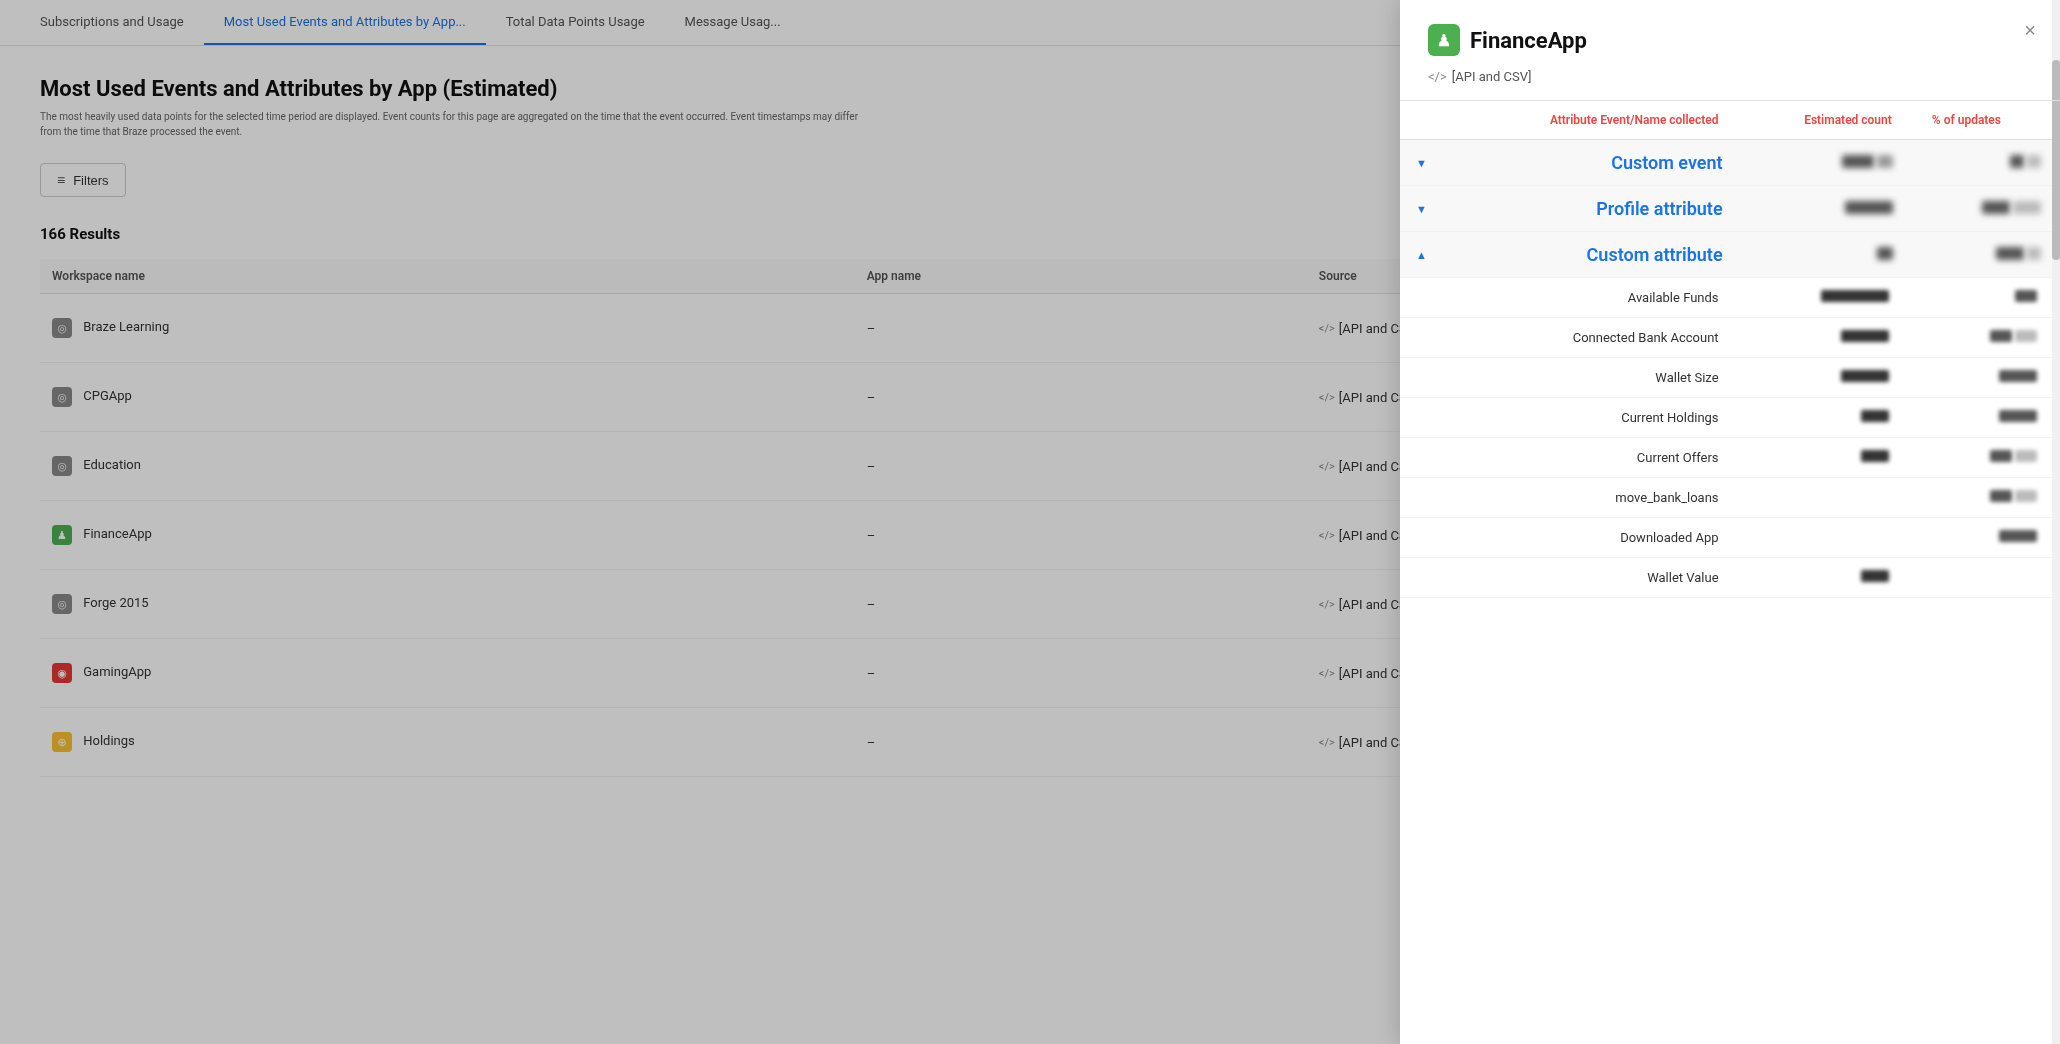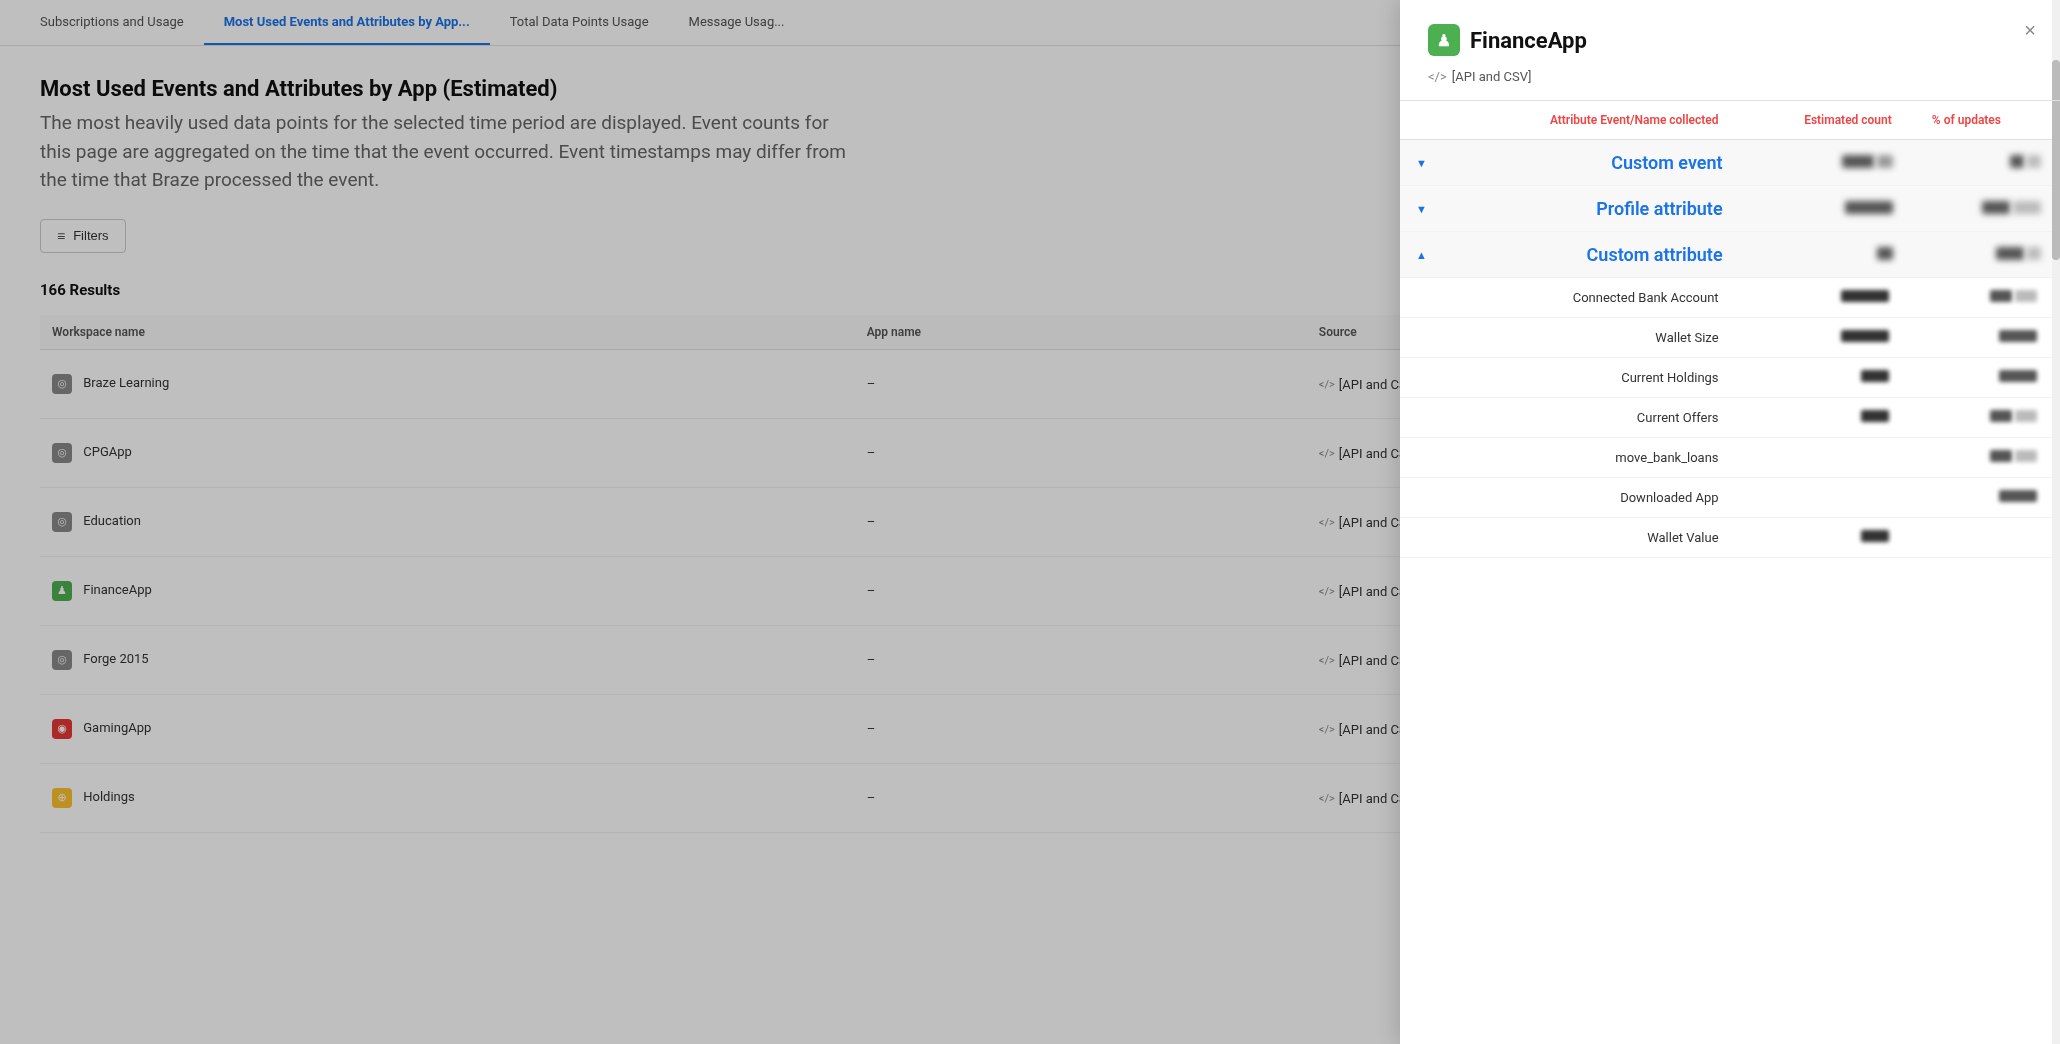--- a/index.html
+++ b/index.html
@@ -41,39 +41,39 @@
       cursor: pointer;
       font-size: 13px;
       color: #555;
       border-bottom: 2px solid transparent;
       white-space: nowrap;
     }
 
     .tab-item.active {
       color: #1a73e8;
       border-bottom: 2px solid #1a73e8;
-      font-weight: 700;
+      font-weight: 400;
     }
 
     
     .page-content {
       padding: 30px 40px;
       overflow-y: auto;
       flex: 1;
     }
 
     .page-title {
       font-size: 22px;
       font-weight: 700;
       color: #111;
       margin-bottom: 8px;
     }
 
     .page-description {
-      font-size: 19px;
+      font-size: 10px;
       color: #666;
       max-width: 820px;
       line-height: 1.5;
       margin-bottom: 24px;
     }
 
     .filters-btn {
       display: inline-flex;
       align-items: center;
       gap: 8px;
@@ -461,20 +461,26 @@
         <span style="color:#1a73e8;font-size:11px;">▲</span>
       </td>
       <td>
         <span class="category-label">Custom attribute</span>
       </td>
       <td style="text-align:right;"><span style="display:inline-block;width:16px;height:13px;border-radius:2px;background:#555;margin-right:3px;filter:blur(3px);"></span></td>
       <td style="text-align:right;"><span style="display:inline-block;width:28px;height:13px;border-radius:2px;background:#555;margin-right:3px;filter:blur(3px);"></span><span style="display:inline-block;width:14px;height:13px;border-radius:2px;background:#bbb;margin-right:3px;filter:blur(3px);"></span></td>
     </tr>
             <tr>
           <td></td>
+          <td style="padding-left:52px;">Available Funds</td>
+          <td style="text-align:right;"><span style="display:inline-block;width:68px;height:12px;border-radius:2px;background:#333;margin-right:3px;filter:blur(2px);"></span></td>
+          <td style="text-align:right;"><span style="display:inline-block;width:22px;height:12px;border-radius:2px;background:#555;margin-right:3px;filter:blur(2px);"></span></td>
+        </tr>
+            <tr>
+          <td></td>
           <td style="padding-left:52px;">Connected Bank Account</td>
           <td style="text-align:right;"><span style="display:inline-block;width:48px;height:12px;border-radius:2px;background:#333;margin-right:3px;filter:blur(2px);"></span></td>
           <td style="text-align:right;"><span style="display:inline-block;width:22px;height:12px;border-radius:2px;background:#555;margin-right:3px;filter:blur(2px);"></span><span style="display:inline-block;width:22px;height:12px;border-radius:2px;background:#bbb;margin-right:3px;filter:blur(2px);"></span></td>
         </tr>
             <tr>
           <td></td>
           <td style="padding-left:52px;">Wallet Size</td>
           <td style="text-align:right;"><span style="display:inline-block;width:48px;height:12px;border-radius:2px;background:#333;margin-right:3px;filter:blur(2px);"></span></td>
           <td style="text-align:right;"><span style="display:inline-block;width:38px;height:12px;border-radius:2px;background:#555;margin-right:3px;filter:blur(2px);"></span></td>
         </tr>

